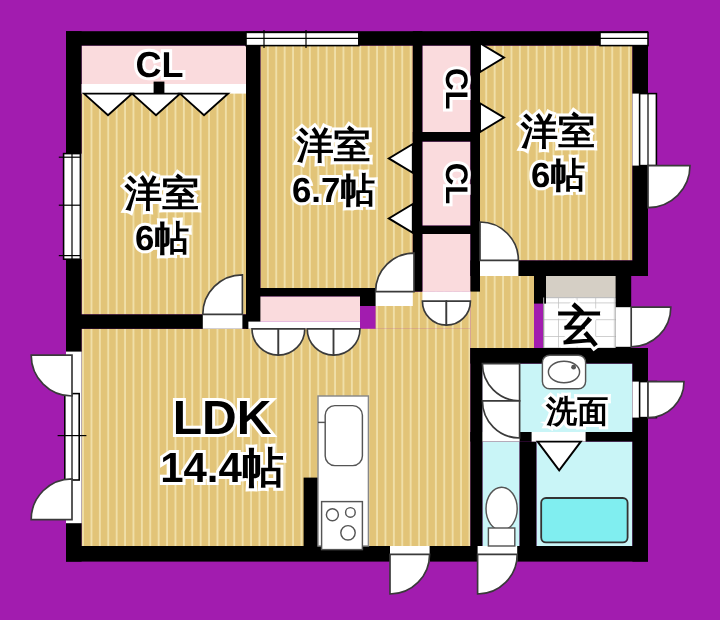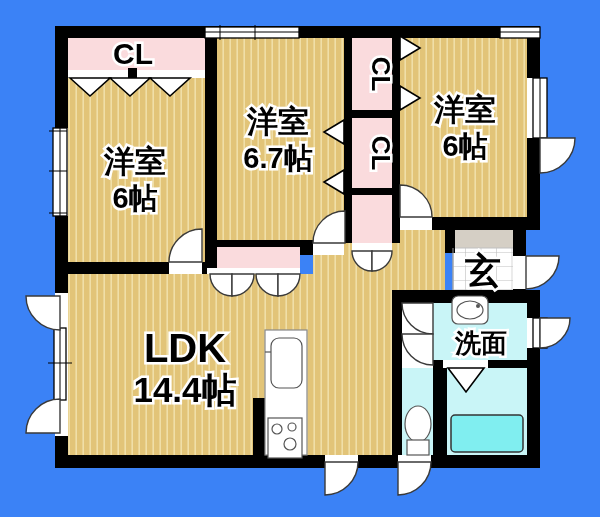--- a/index.html
+++ b/index.html
@@ -1,16 +1,16 @@
 <!DOCTYPE html>
 <html style="--wall: #000000; --floor-wood: #e2c478; --floor-stripe: #f0dfa8; --closet-pink: #fadbdd; --wet-cyan: #c9f5f7; --bathtub-cyan: #80eef0; --porch-gray: #d5cfc5; --tile-line: #bfbfbf;"><head>
 <meta charset="utf-8">
 <style>
   html,body{margin:0;padding:0;background:#fff;}
-  .stage{position:relative;width:600px;height:517px;background:#3b82f6;overflow:hidden;
+  .stage{position:relative;width:600px;height:517px;background:#a21caf;overflow:hidden;
          font-family:"Liberation Sans","DejaVu Sans",sans-serif;}
   svg{display:block}
   .room-label{font-weight:bold;fill:#000;stroke:#fff;stroke-width:5px;paint-order:stroke;
               font-family:"Liberation Sans","DejaVu Sans",sans-serif;}
   .wall{fill:var(--wall,#000);}
   .gap{fill:#fff;}
   .door{fill:#fff;stroke:#3a3a3a;stroke-width:1.4;}
   .fold{fill:#fff;stroke:#000;stroke-width:1.6;}
   .win{fill:#fff;stroke:#000;stroke-width:1.3;}
   .winline{stroke:#000;stroke-width:1;}

